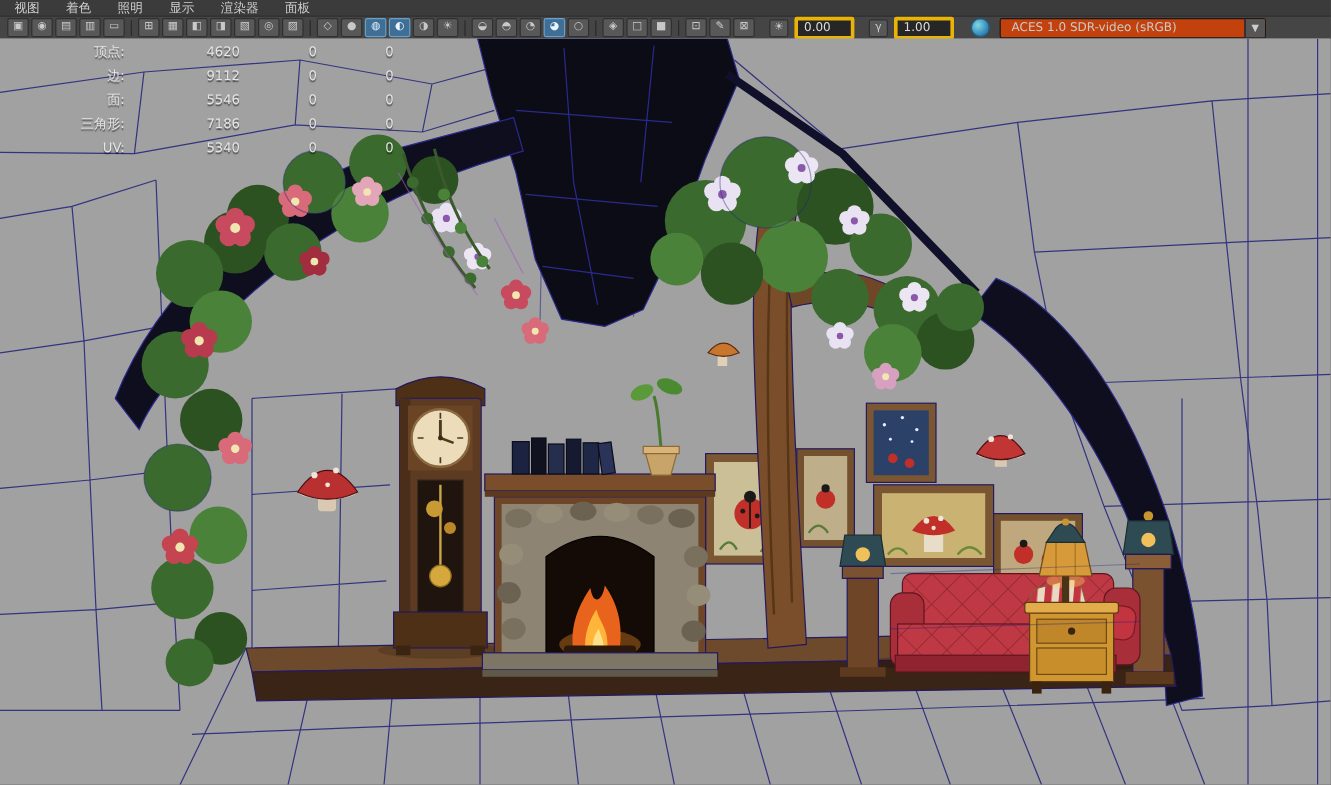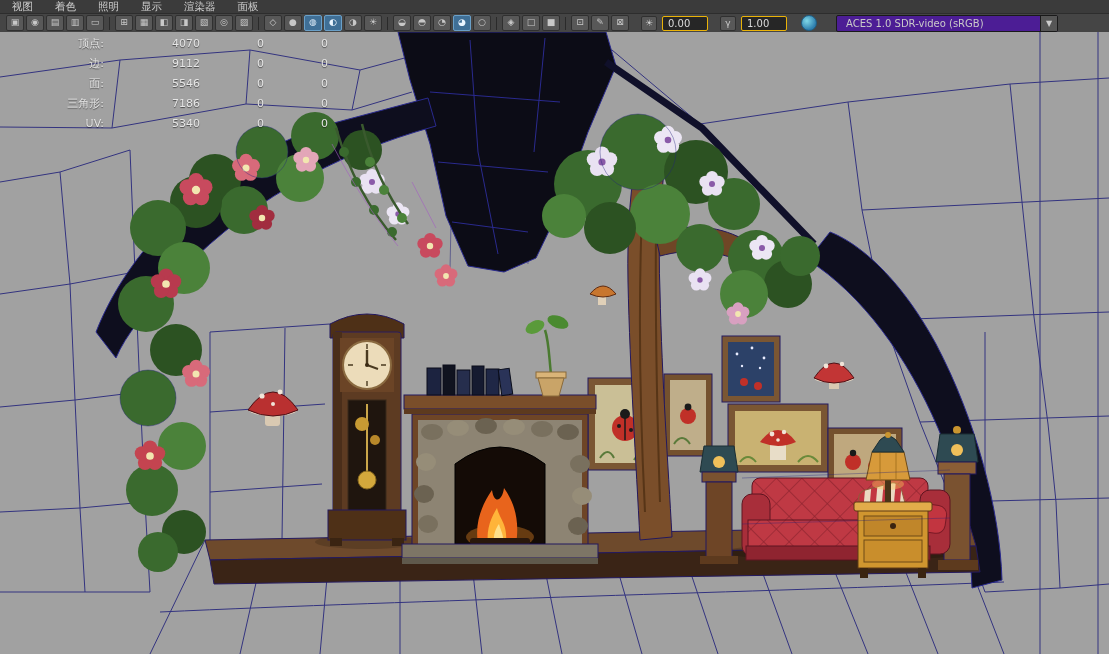--- a/index.html
+++ b/index.html
@@ -12,25 +12,25 @@
   .menu-item{cursor:default;white-space:nowrap;}
 
   .toolbar{height:18px;background:#454545;display:flex;align-items:center;
            padding:0 6px;gap:2px;border-bottom:1px solid #2b2b2b;}
   .tbicon{width:16px;height:14px;border-radius:2px;background:#585858;border:1px solid #303030;
           color:#c8c8c8;font-size:9px;line-height:13px;text-align:center;overflow:hidden;flex:none;}
   .tbicon.active{background:#3f6f96;border-color:#6aa0c8;color:#eaf5ff;}
   .tbsep{width:1px;height:13px;background:#2a2a2a;margin:0 3px;border:none;flex:none;}
   .minicon{width:14px;height:13px;background:#585858;border:1px solid #303030;color:#ccc;
            font-size:9px;text-align:center;line-height:12px;border-radius:2px;margin-left:10px;flex:none;}
-  .tbfield{width:34px;background:#262626;border:1px solid #eab308;color:#dcdcdc;font-size:10px;
+  .tbfield{width:34px;background:#262626;border:3px solid #eab308;color:#dcdcdc;font-size:10px;
            padding:0 5px;height:13px;line-height:13px;border-radius:2px;margin-left:3px;flex:none;}
   .cm-icon{width:14px;height:14px;border-radius:50%;margin-left:12px;flex:none;
            background:radial-gradient(circle at 35% 35%,#7fd8e8,#2f7fae 70%);border:1px solid #1f5f86;}
-  .colorspace{margin-left:17px;display:flex;align-items:center;height:15px;background:#4c1d95;
+  .colorspace{margin-left:6px;display:flex;align-items:center;height:15px;background:#c2410c;
               border:1px solid #1a1a1a;border-radius:2px;flex:none;}
   .colorspace-label{padding:0 9px;font-size:10px;color:#c9c9c9;min-width:185px;white-space:nowrap;}
   .dd-btn{width:16px;height:15px;background:#565656;color:#ccc;font-size:8px;text-align:center;
           line-height:15px;border-left:1px solid #1a1a1a;}
   .tbspacer{flex:1;}
 
   
   .viewport{position:absolute;top:32px;left:0;width:1109px;height:622px;background:#a1a1a1;overflow:hidden;}
   .viewport svg{display:block;}
 
@@ -143,21 +143,21 @@
   </span>
   <span class="tbspacer"></span>
 </div>
 
 <div class="viewport">
 
   <div class="hud">
 
       <div class="hud-row">
         <span>顶点:</span>
-        <span>4070</span>
+        <span>4620</span>
         <span>0</span>
         <span>0</span>
       </div>
 
       <div class="hud-row">
         <span>边:</span>
         <span>9112</span>
         <span>0</span>
         <span>0</span>
       </div>

